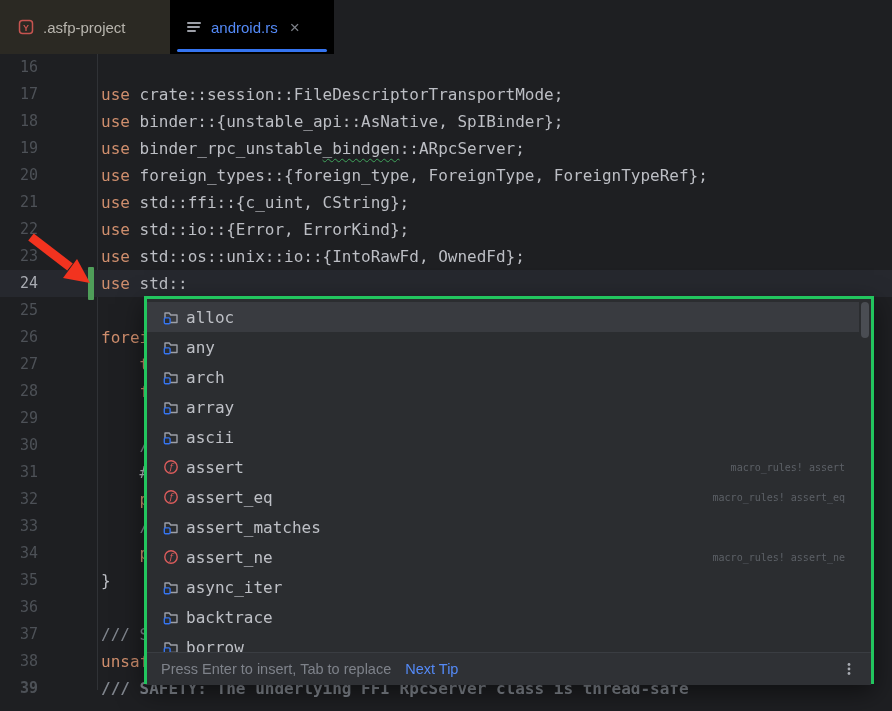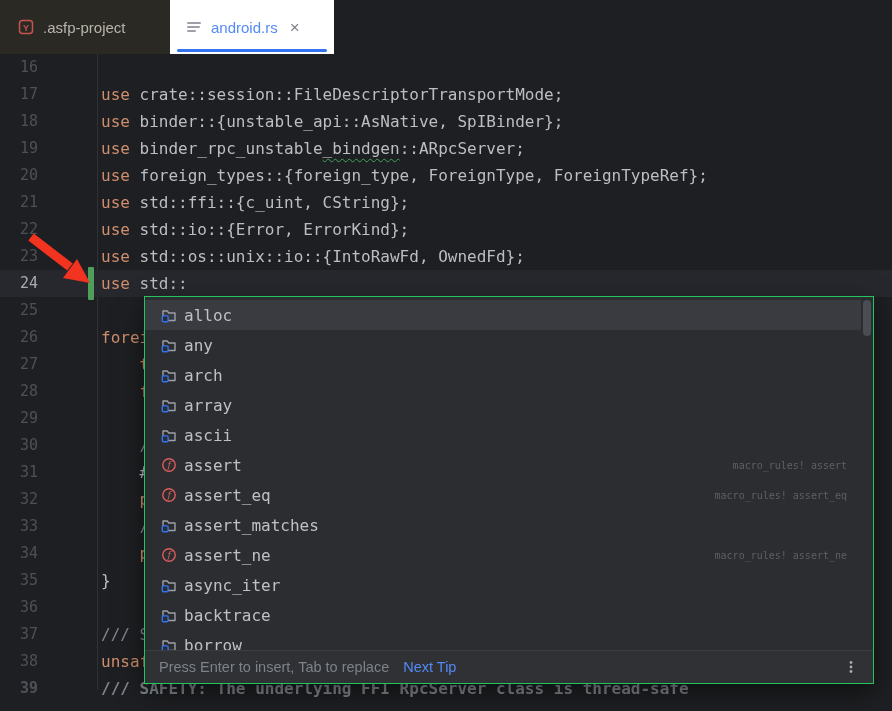--- a/index.html
+++ b/index.html
@@ -6,21 +6,21 @@
   html,body { margin:0; padding:0; background:#141517; }
   .app {
     position:relative; width:892px; height:711px; overflow:hidden;
     background:#1E1F22; font-family:"Liberation Sans",sans-serif;
   }
   
   .tabbar { position:absolute; left:0; top:0; width:892px; height:54px; background:#1E1F22; }
   .tab { position:absolute; top:0; height:54px; display:flex; align-items:center; cursor:pointer; }
   .tab-project { left:0; width:170px; background:#2B2923; padding-left:18px; }
   .tab-project .tab-label { color:#B8B5AE; font-size:15px; margin-left:9px; }
-  .tab-file { left:170px; width:164px; background:#ffffff; padding-left:16px; }
+  .tab-file { left:170px; width:164px; background:#000000; padding-left:16px; }
   .tab-file .tab-label { color:#548AF7; font-size:15px; margin-left:9px; }
   .tab-underline { position:absolute; left:7px; right:7px; bottom:2px; height:3px; background:#3574F0; border-radius:2px; }
   .tab-close { margin-left:10px; color:#7E828A; font-size:17px; line-height:1; padding:0 2px; }
   .ticon { display:inline-flex; width:16px; height:16px; flex:0 0 16px; }
   
   .editor { position:absolute; left:0; top:54px; width:892px; height:657px; }
   .gutter-sep { position:absolute; left:97px; top:0; width:1px; height:636px; background:#303236; }
   .ed-row { position:absolute; left:0; width:892px; height:27px; line-height:27px; white-space:pre; }
   .ed-row.current { background:#26282E; }
   .ln-num { position:absolute; left:0; top:0; width:38px; text-align:right;
@@ -29,21 +29,21 @@
   .ln-code { position:absolute; left:101px; top:0; font-family:"DejaVu Sans Mono",monospace; font-size:16px; }
   .kw  { color:#CF8E6D; }
   .pl  { color:#BCBEC4; }
   .cmt { color:#81868E; }
   .sq  { text-decoration:underline; text-decoration-style:wavy; text-decoration-color:#3FA45B;
          text-decoration-thickness:1px; text-underline-offset:4px; }
   .vcs-bar { position:absolute; left:88px; top:213px; width:6px; height:33px; background:#4F9E59; border-radius:1px; }
   .arrow-svg { position:absolute; left:0; top:0; pointer-events:none; z-index:40; }
   
   .popup { position:absolute; left:144px; top:296px; width:730px; height:388px;
-           background:#2B2D30; border:1px solid #22c55e; z-index:10;
+           background:#2B2D30; border:3px solid #22c55e; z-index:10;
            box-shadow:0 8px 24px rgba(0,0,0,.5); }
   .popup-list { position:relative; height:353px; overflow:hidden; padding-top:3px; }
   .pp-row { height:30px; display:flex; align-items:center; padding-left:16px; padding-right:14px;
             margin-right:12px; cursor:pointer; }
   .pp-row.selected { background:#393B40; }
   .pp-label { font-family:"DejaVu Sans Mono",monospace; font-size:16px; color:#BEC0C6; margin-left:7px; }
   .pp-hint  { margin-left:auto; font-family:"DejaVu Sans Mono",monospace; font-size:10px; color:#5C6066; }
   .pp-icon { display:inline-flex; width:16px; height:16px; flex:0 0 16px; }
   .pp-scroll { position:absolute; right:2px; top:3px; width:8px; height:36px; background:#4A4D53; border-radius:4px; }
   .popup-footer { height:33px; border-top:1px solid #3A3D42; background:#2F3135;

